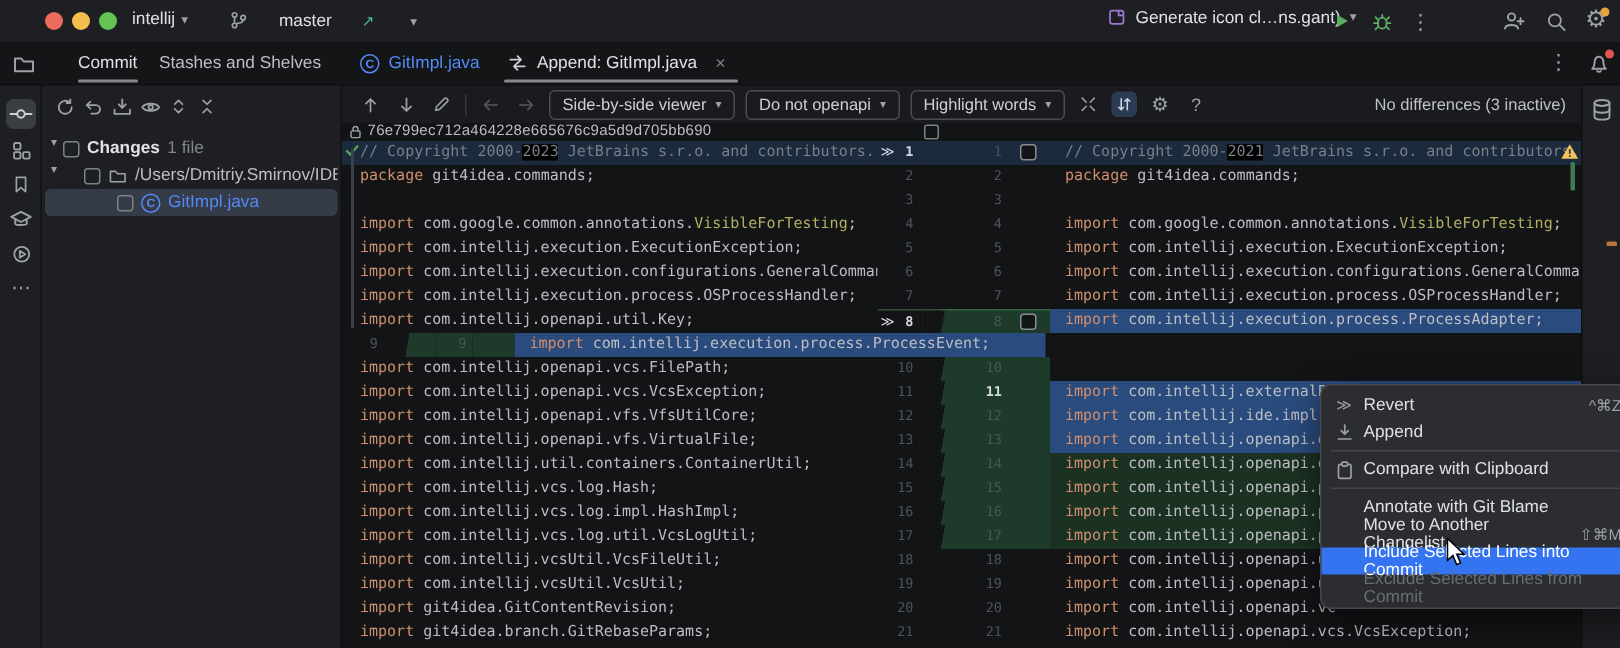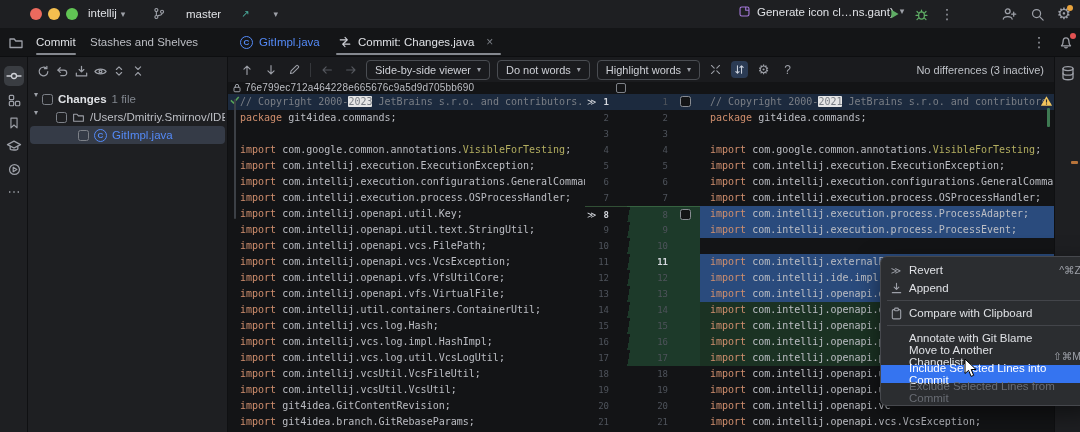--- a/index.html
+++ b/index.html
@@ -18,21 +18,21 @@
   #tb-out { color:#4db6a5; font-size:10px; }
   #runwidget { position:absolute; left:738px; top:5px; display:flex; align-items:center; gap:6px; font-size:11.5px; color:#dfe1e5; }
   .tb-ic { position:absolute; top:5px; width:18px; height:18px; display:flex; align-items:center; justify-content:center; }
   .txtico { color:#9da0a8; font-size:14px; line-height:1; }
   #gear-dot { position:absolute; right:0px; top:0px; width:6px; height:6px; border-radius:50%; background:#e8a33d; }
   #bell-dot { position:absolute; right:-1px; top:-1px; width:6px; height:6px; border-radius:50%; background:#e35252; }
 
   
   #tabrow { position:absolute; left:0; top:28px; width:1080px; height:29px; background:#141517; border-bottom:1px solid #0d0e10; }
   #folderbtn { position:absolute; left:6px; top:5px; width:20px; height:20px; display:flex; align-items:center; justify-content:center; }
-  .tooltab { position:absolute; top:0; height:28px; display:flex; align-items:center; font-size:11.5px; color:#dfe1e5; }
+  .tooltab { position:absolute; top:0; height:28px; display:flex; align-items:center; font-size:11.5px; color:#dfe1e5;margin-left:16px; }
   #tooltab-commit { left:36px; }
   #tooltab-commit::after { content:""; position:absolute; left:0; right:0; bottom:1px; height:2px; background:#85888f; border-radius:1px; }
   #tooltab-stashes { left:90px; color:#bcbec4; }
   .edtab { position:absolute; top:0; height:28px; display:flex; align-items:center; gap:6px; font-size:11.5px; }
   #edtab1 { left:240px; color:#548af7; }
   #edtab2 { left:338px; color:#dfe1e5; }
   #edtab2::after { content:""; position:absolute; left:-2px; right:-8px; bottom:1px; height:2px; background:#85888f; border-radius:1px; }
   .tabclose { color:#7b7f86; font-size:12px; margin-left:6px; }
   .classico { width:13px; height:13px; border:1.2px solid #548af7; border-radius:50%; color:#548af7; font-size:8px; font-weight:bold; display:flex; align-items:center; justify-content:center; }
   #tabrow-kebab { position:absolute; left:1030px; top:5px; width:18px; height:18px; text-align:center; }
@@ -74,21 +74,21 @@
   .drow { display:flex; height:16px; line-height:16px; }
   .lcode { width:357px; padding-left:12px; overflow:hidden; white-space:pre; color:#bcbec4; }
   .lnum  { width:30px; position:relative; color:#4e535b; font-size:9px; text-align:right; padding-right:6px; }
   .mid   { width:33px; }
   .rnum  { width:24px; color:#4e535b; font-size:9px; text-align:right; padding-right:4px; }
   .cbx   { width:28px; position:relative; }
   .rcode { width:354px; padding-left:10px; overflow:hidden; white-space:pre; color:#bcbec4; }
   .kw { color:#cf8e6d; }
   .cm { color:#7a7e85; }
   .yl { color:#b3ae60; }
-  .ysel { background:#e5e5e5; border-radius:1px; }
+  .ysel { background:#000000; border-radius:1px; }
   .caret > div { background:#1c2a3e; }
   .rcode.sel { background:#2a4b7d; }
   .rcode.add { background:#1b3223; }
   .g .rnum, .g .cbx { background:#1d3a2a; }
   .g .mid { background:linear-gradient(100deg, transparent 42%, #1d3a2a 42%); }
   .bandtop .lnum, .bandtop .mid, .bandtop .rnum, .bandtop .cbx { border-top:1px solid rgba(87,150,92,.45); }
   .chev { position:absolute; left:2px; top:0; color:#d5d8de; font-size:9px; }
   .numw { color:#d5d8de; font-weight:bold; }
   .gcb { position:absolute; left:8px; top:2px; width:11px; height:11px; border:1.4px solid #888c93; border-radius:2.5px; background:#131416; }
 
@@ -212,21 +212,21 @@
       <span class="classico">C</span>
       <span>GitImpl.java</span>
     </div>
     <div class="edtab" id="edtab2">
       <svg width="14" height="14" viewBox="0 0 16 16">
           <g class="st" style="stroke:#ced0d6;">
             <path d="M2.5 5.5h8M8 2.8l2.7 2.7L8 8.2"></path>
             <path d="M13.5 10.5h-8M8 13.2 5.3 10.5 8 7.8"></path>
           </g>
         </svg>
-      <span>Commit: Changes.java</span>
+      <span>Append: GitImpl.java</span>
       <span class="tabclose">×</span>
     </div>
 
     <div id="tabrow-kebab">
       <span class="txtico">⋮</span>
     </div>
     <div id="tabrow-bell" style="position:absolute;">
       <svg width="16" height="16" viewBox="0 0 16 16">
           <g class="st">
             <path d="M3.5 11.8h9c-1.2-1.2-1.6-2.5-1.6-4.3 0-2.5-1.2-3.7-2.9-3.7S5.1 5 5.1 7.5c0 1.8-.4 3.1-1.6 4.3z"></path>
@@ -385,21 +385,21 @@
               <path d="M3 8h9.5M9 4.5 12.5 8 9 11.5"></path>
             </g>
           </svg>
         </div>
 
       <div class="ddbtn">
         <span>Side-by-side viewer</span>
         <span class="ddcaret">▾</span>
       </div>
       <div class="ddbtn">
-        <span>Do not words</span>
+        <span>Do not openapi</span>
         <span class="ddcaret">▾</span>
       </div>
       <div class="ddbtn">
         <span>Highlight words</span>
         <span class="ddcaret">▾</span>
       </div>
 
       <div class="dti">
           <svg width="13" height="13" viewBox="0 0 16 16">
             <g class="st">
@@ -501,21 +501,20 @@
           <div class="lcode"><span class="kw">import</span> com.intellij.openapi.util.Key;</div>
           <div class="lnum"><span class="chev">≫</span><span class="numw">8</span></div>
           <div class="mid"></div>
           <div class="rnum"><span>8</span></div>
           <div class="cbx">
             <span class="gcb"></span>
           </div>
           <div class="rcode sel"><span class="kw">import</span> com.intellij.execution.process.ProcessAdapter;</div>
         </div>
         <div class="drow g">
-          <div class="lcode"><span class="kw">import</span> com.intellij.openapi.util.text.StringUtil;</div>
           <div class="lnum"><span>9</span></div>
           <div class="mid"></div>
           <div class="rnum"><span>9</span></div>
           <div class="cbx"></div>
           <div class="rcode sel"><span class="kw">import</span> com.intellij.execution.process.ProcessEvent;</div>
         </div>
         <div class="drow g">
           <div class="lcode"><span class="kw">import</span> com.intellij.openapi.vcs.FilePath;</div>
           <div class="lnum"><span>10</span></div>
           <div class="mid"></div>

